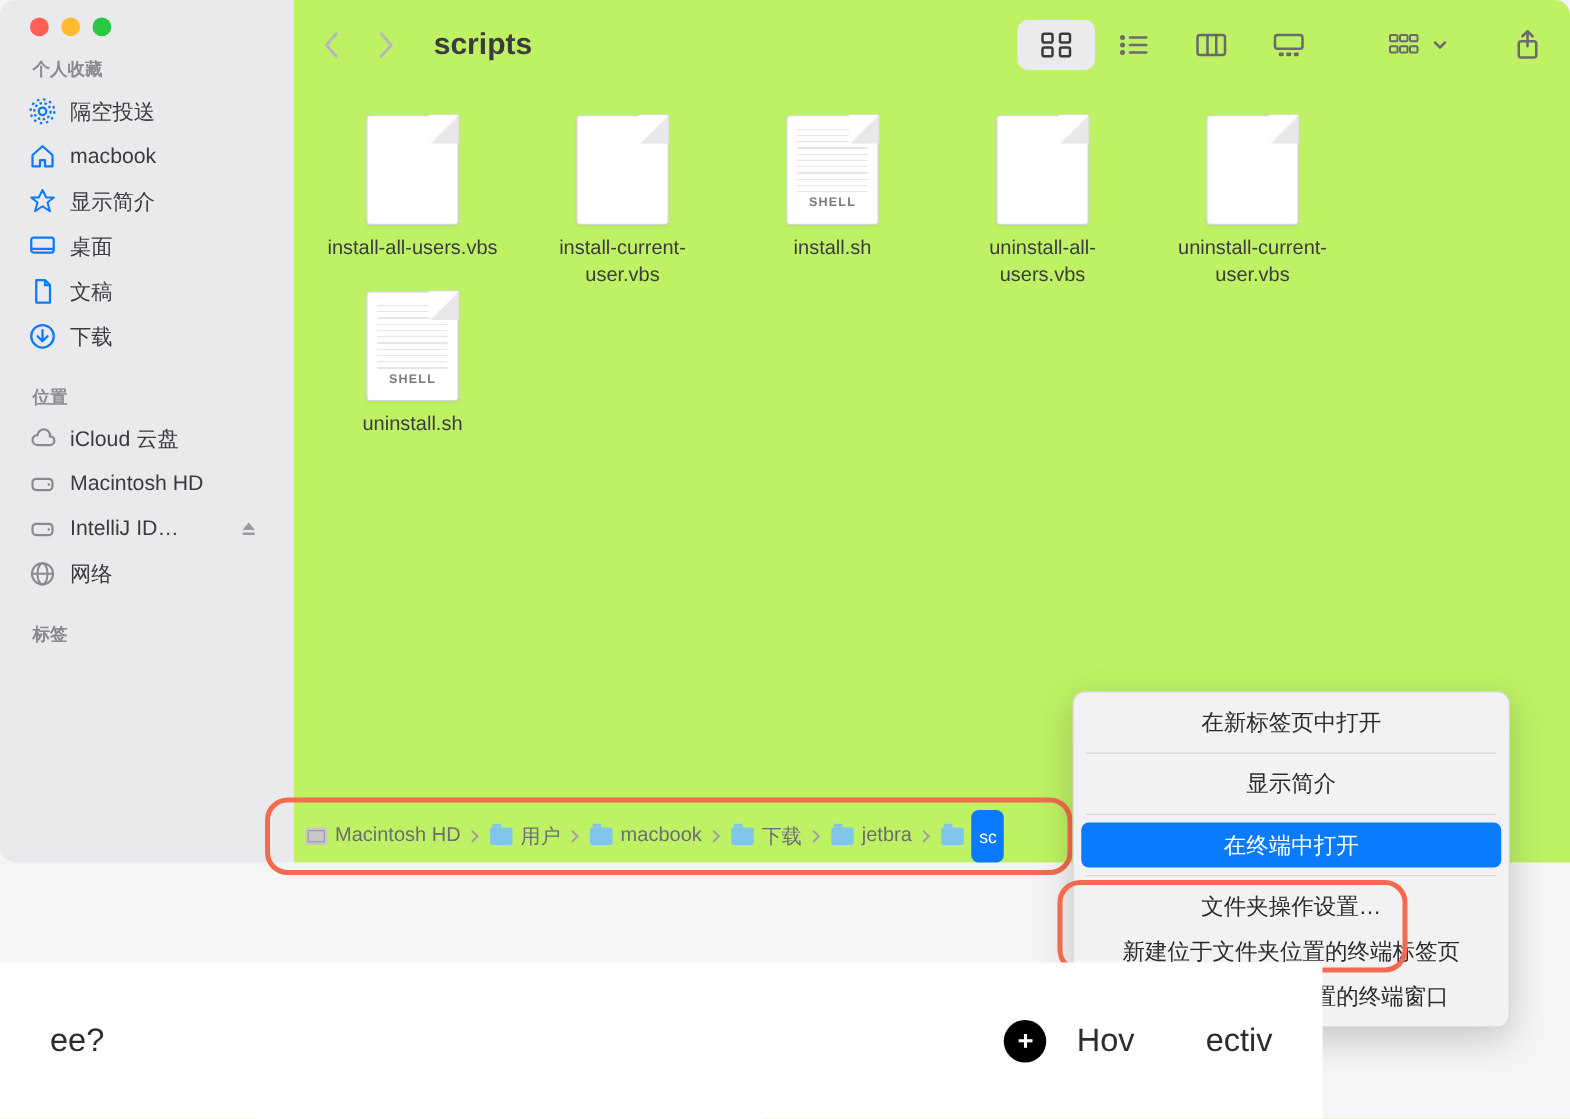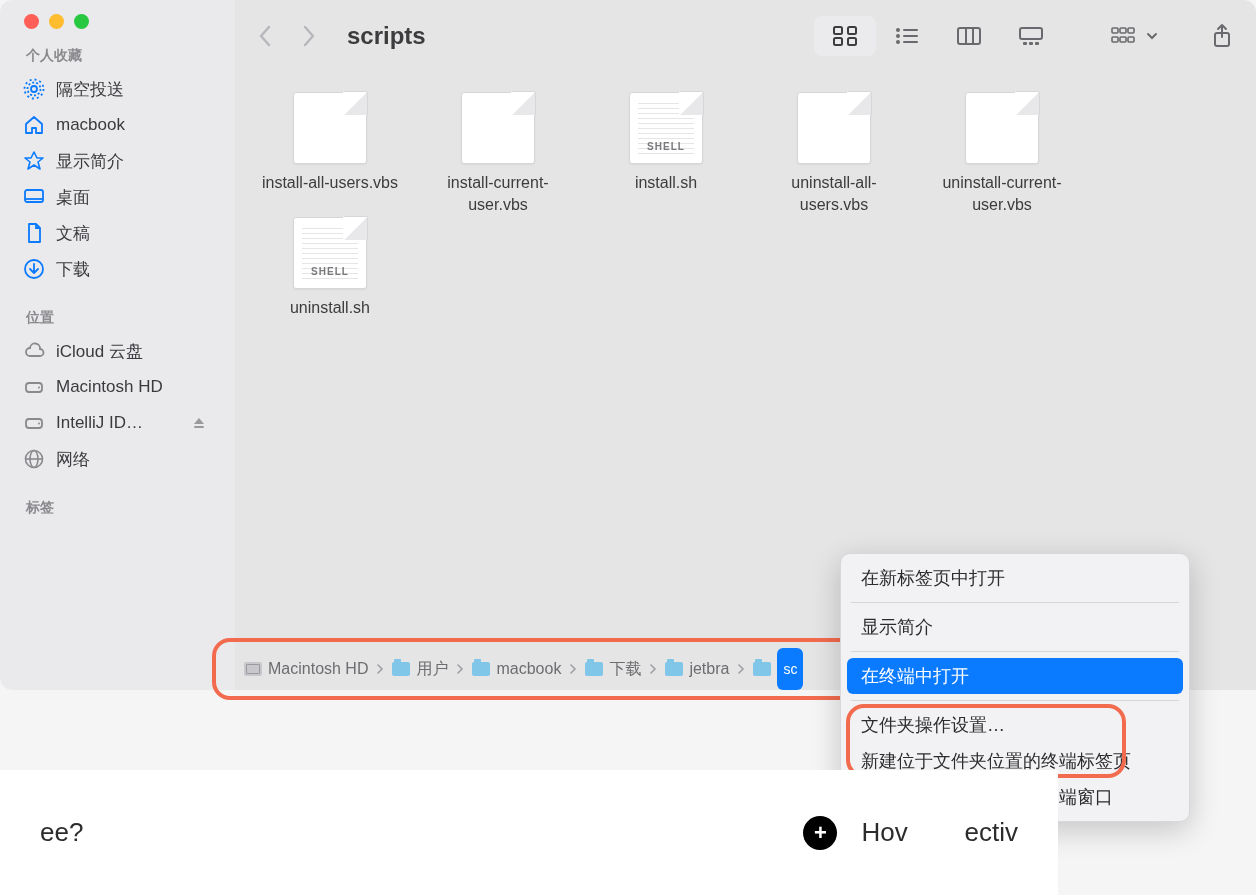--- a/index.html
+++ b/index.html
@@ -11,52 +11,52 @@
 .traffic { display:flex; gap:10px; padding:0 0 18px 24px; }
 .dot { width:15px; height:15px; border-radius:50%; }
 .dot.red{background:#ff5f57;} .dot.yellow{background:#febc2e;} .dot.green{background:#28c840;}
 
 .sb-section { padding:0 10px 6px 26px; color:#8a8a8e; font-size:14px; font-weight:600; }
 .sb-item { display:flex; align-items:center; gap:10px; padding:6px 14px 6px 22px; font-size:17px; color:#3b3b3f; cursor:default; }
 .sb-item .ic { width:24px; height:24px; display:flex; align-items:center; justify-content:center; color:#0a7aff; flex:none; }
 .sb-item.loc .ic { color:#8a8a8e; }
 .sb-item .eject { margin-left:auto; color:#9a9a9e; }
 
-.main { flex:1; background:#e5e5e5; border-top-right-radius:12px; display:flex; flex-direction:column; position:relative; }
+.main { flex:1; background:#bef264; border-top-right-radius:12px; display:flex; flex-direction:column; position:relative; }
 .toolbar { height:72px; display:flex; align-items:center; padding:0 22px; gap:12px; }
 .nav-arrows { display:flex; gap:28px; color:#b8b8bc; }
 .nav-arrows svg { cursor:default; }
 .ttl { font-size:24px; font-weight:600; color:#3c3c3e; margin-left:18px; }
 .spacer { flex:1; }
 .view-group { display:flex; align-items:center; gap:0; }
 .vbtn { width:62px; height:40px; display:flex; align-items:center; justify-content:center; color:#6a6a6e; }
 .vbtn.active { background:#ebebed; border-radius:8px; color:#3c3c3e; }
 .grpbtn { display:flex; align-items:center; gap:6px; color:#6a6a6e; margin-left:36px; }
 
 .files { flex:1; padding:20px 20px 0 20px; display:flex; flex-wrap:wrap; align-content:flex-start; gap:0 18px; }
 .file { width:150px; display:flex; flex-direction:column; align-items:center; text-align:center; font-size:16px; color:#3c3c3e; line-height:1.4; }
-.file-icon { width:74px; height:72px; position:relative; margin-bottom:8px; }
+.file-icon { width:74px; height:88px; position:relative; margin-bottom:8px; }
 .page { position:absolute; inset:0; background:#fff; border:1px solid #d6d6d8; border-radius:3px; box-shadow:0 1px 2px rgba(0,0,0,.05); }
 .fold { position:absolute; right:-1px; top:-1px; width:24px; height:24px; background:linear-gradient(135deg, transparent 49%, #e8e8ea 51%); border-top:1px solid #d6d6d8; border-right:1px solid #d6d6d8; border-top-right-radius:3px; }
 .fold::after { content:""; position:absolute; right:0; top:0; width:24px; height:24px; background:linear-gradient(135deg,#fff 48%, transparent 52%); }
 .page.script::before { content:""; position:absolute; left:8px; right:8px; top:10px; height:52px;
   background:repeating-linear-gradient(#d4d4d6 0 1px, transparent 1px 5px); opacity:.6; }
 .shell-badge { position:absolute; bottom:10px; left:50%; transform:translateX(-50%); font-size:10px; letter-spacing:1px; color:#7a7a7e; font-weight:600; }
 
 .pathbar-wrap { position:absolute; left:212px; top:638px; width:646px; height:62px; border:4px solid #f26b4e; border-radius:18px; display:flex; align-items:center; padding:0 18px 0 28px; background:transparent; pointer-events:none; }
 .pathbar { display:flex; align-items:center; gap:8px; font-size:16px; color:#6d6d71; }
 .pcrumb { display:flex; align-items:center; gap:6px; white-space:nowrap; }
 .pcrumb .fic { width:18px; height:14px; border-radius:2px; background:#7fc6e8; position:relative; }
 .pcrumb .fic::before{content:"";position:absolute;left:2px;top:-3px;width:7px;height:3px;background:#7fc6e8;border-radius:1px 1px 0 0;}
 .pcrumb .dic { width:18px; height:14px; background:#c8c8cc; border-radius:2px; position:relative; }
 .pcrumb .dic::after{content:"";position:absolute;inset:2px;border:1px solid #9a9a9e;border-radius:1px;}
 .chev { color:#a0a0a4; }
 .pill { background:#0a7aff; color:#fff; padding:13px 6px; border-radius:6px; font-size:14px; }
 
-.ctx { position:absolute; left:840px; top:553px; width:350px; background:#f2f2f4; border:1px solid #d8d8dc; border-radius:10px; box-shadow:0 8px 30px rgba(0,0,0,.2); padding:6px 6px; font-size:18px; color:#2c2c2e; }
+.ctx { position:absolute; left:858px; top:553px; width:350px; background:#f2f2f4; border:1px solid #d8d8dc; border-radius:10px; box-shadow:0 8px 30px rgba(0,0,0,.2); padding:6px 6px; font-size:18px; color:#2c2c2e;text-align:center; }
 .ctx-item { padding:6px 14px; border-radius:6px; white-space:nowrap; overflow:hidden; text-overflow:ellipsis; }
 .ctx-item.sel { background:#0a7aff; color:#ffffff; }
 .ctx-sep { height:1px; background:#d6d6da; margin:6px 4px; }
 .ctx-highlight-box { position:absolute; left:846px; top:704px; width:280px; height:74px; border:4px solid #f26b4e; border-radius:18px; pointer-events:none; }
 
 .bottom { position:absolute; left:0; top:770px; width:1058px; height:125px; background:#fff; display:flex; align-items:center; padding:0 40px; font-size:26px; color:#2c2c2e; }
 .bottom .plus { width:34px; height:34px; border-radius:50%; background:#000; color:#fff; display:flex; align-items:center; justify-content:center; font-size:22px; font-weight:700; margin-left:720px; margin-right:24px; }
 
 svg { display:block; }
 </style>

